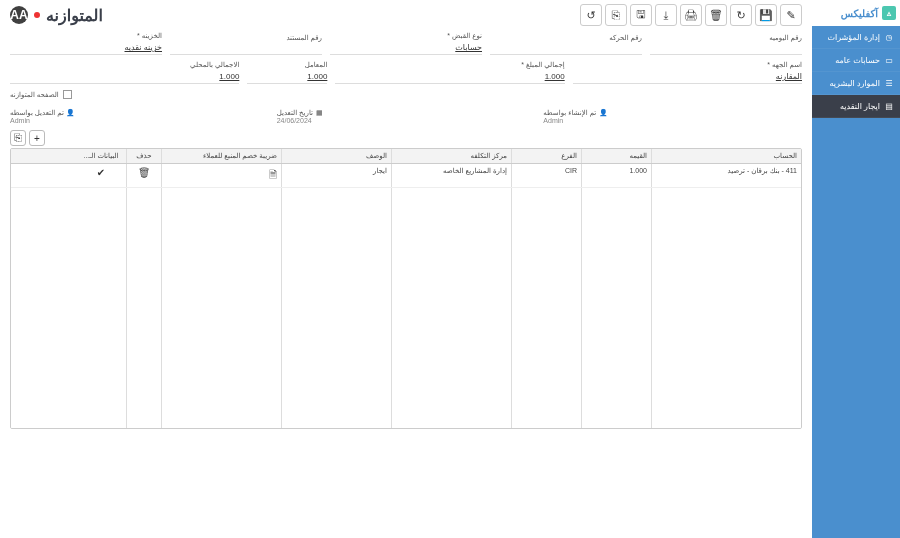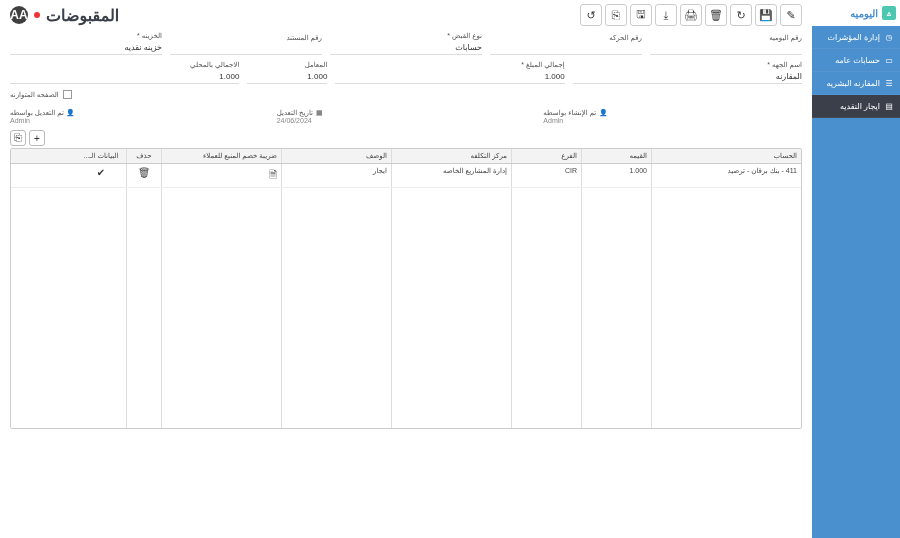--- a/index.html
+++ b/index.html
@@ -21,21 +21,21 @@
 .title { font-size: 16px; font-weight: bold; color: #3a3f4a; }
 .badge-aa { width: 18px; height: 18px; background: #404040; border-radius: 50%; color: #fff; font-size: 12px; font-weight: bold; display: flex; align-items: center; justify-content: center; }
 .red-dot { width:6px; height:6px; background:#e33; border-radius:50%; }
 .toolbar-btns { display: flex; gap: 3px; }
 .tbtn { width: 22px; height: 22px; border: 1px solid #ccc; border-radius: 3px; background: #fff; display: flex; align-items: center; justify-content: center; cursor: pointer; font-size: 11px; color: #333; }
 
 .form-area { padding: 4px 10px; }
 .field-row { display: flex; gap: 8px; margin-bottom: 6px; align-items: flex-end; flex-wrap: nowrap; }
 .field { display: flex; flex-direction: column; flex: 1; min-width: 0; }
 .flabel { font-size: 7px; color: #555; text-align: right; margin-bottom: 1px; white-space: nowrap; }
-.fval { border-bottom: 1px solid #ddd; font-size: 8px; padding: 2px 0; color: #333; min-height: 12px; text-align: right; }
+.fval { border-bottom: 1px solid #ddd; font-size: 8px; padding: 2px 0; color: #333; min-height: 12px; text-align: right; text-decoration: underline; }
 .date-icon { width:14px; height:14px; background:#2b6cb0; display:inline-flex; align-items:center; justify-content:center; color:#fff; font-size:8px; border-radius:2px; margin-left:4px; vertical-align:middle; }
 .checkbox-row { display:flex; align-items:center; gap:4px; font-size:7px; color:#555; }
 .cb { width:9px; height:9px; border:1px solid #999; background:#fff; }
 
 .audit-row { display:flex; gap: 8px; padding: 0 10px 4px 10px; }
 .audit { flex:1; display:flex; flex-direction:column; align-items:flex-end; }
 .audit .al { font-size:7px; color:#555; display:flex; align-items:center; gap:3px;}
 .audit .av { font-size:7px; color:#888; }
 
 .tbl-toolbar { display:flex; justify-content:flex-end; padding: 2px 10px; gap:3px; }
@@ -61,33 +61,33 @@
 .trash-ic { color:#333; font-size:10px; }
 .doc-ic { color:#333; font-size:10px; }
 </style>
 </head>
 <body>
 
 <div class="layout">
   <aside class="sidebar">
     <div class="brand">
       <span class="brand-logo">▵</span>
-      <span>اليوميه</span>
+      <span>آكفليكس</span>
     </div>
     <div class="nav-item">
       <span class="nav-icon">◷</span>
       <span>إدارة المؤشرات</span>
     </div>
     <div class="nav-item">
       <span class="nav-icon">▭</span>
       <span>حسابات عامه</span>
     </div>
     <div class="nav-item">
       <span class="nav-icon">☰</span>
-      <span>المقارنه البشريه</span>
+      <span>الموارد البشريه</span>
     </div>
     <div class="nav-item active">
       <span class="nav-icon">▤</span>
       <span>ايجار النقديه</span>
     </div>
   </aside>
 
   <main class="main">
 
     <div class="toolbar-row">
@@ -114,21 +114,21 @@
             <span>🖫</span>
           </div>
         <div class="tbtn">
             <span>⎘</span>
           </div>
         <div class="tbtn">
             <span>↺</span>
           </div>
       </div>
       <div class="title-wrap">
-        <span class="title">المقبوضات</span>
+        <span class="title">المتوازنه</span>
         <span class="red-dot"></span>
         <span class="badge-aa">AA</span>
       </div>
     </div>
 
     <div class="form-area">
 
       <div class="field-row">
         <div class="field">
           <span class="flabel">رقم اليوميه</span>

